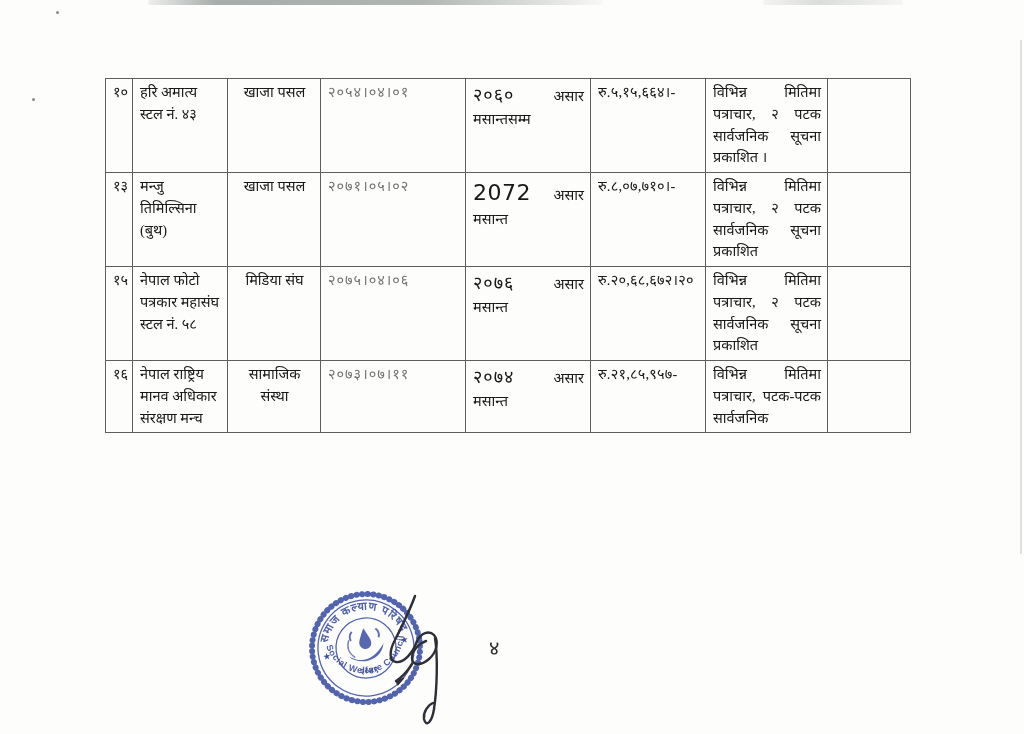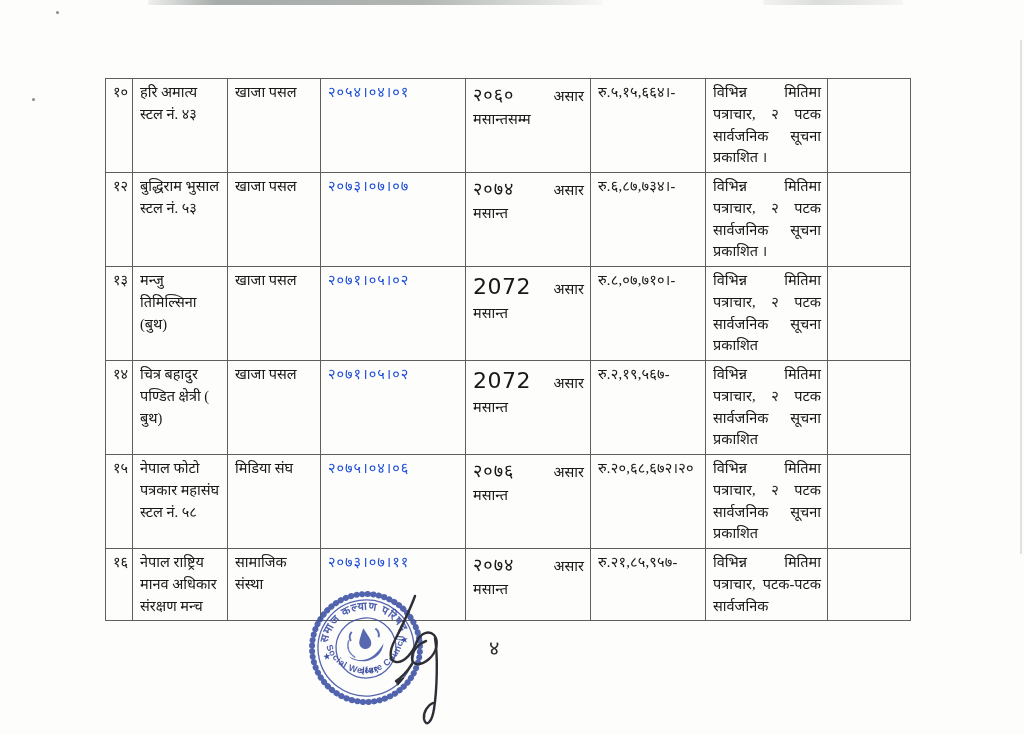--- a/index.html
+++ b/index.html
@@ -27,22 +27,22 @@
   }
   table.ledger td{
     border:1px solid #5e5e5a;
     vertical-align:top;
     padding:3px 6px 3px 7px;
     font-size:14.5px;line-height:1.5;
     overflow:hidden;
   }
   td.c-sn{padding-left:5px;padding-right:2px;font-size:14.5px;}
   td.c-name{line-height:1.55;}
-  td.c-type{font-size:13.5px;}
-  td.c-date{letter-spacing:1px;color:#1d4ed8;}
+  td.c-type{font-size:13.5px;text-align:center;}
+  td.c-date{letter-spacing:1px;color:#737373;}
   .dt-xl{font-size:21px;letter-spacing:2px;padding-top:6px;}
   .dt-lg{font-size:20px;letter-spacing:1.5px;padding-top:5px;}
   .dt-md{font-size:15px;letter-spacing:.5px;margin-top:8px;}
   td.c-period{text-align:justify;text-align-last:left;line-height:1.55;}
   .yr{font-size:18px;letter-spacing:1px;margin-top:16px;}
   .yr-lat{font-size:22px;letter-spacing:.5px;font-family:"DejaVu Sans",sans-serif;}
   td.c-amt{font-size:13.5px;letter-spacing:.2px;white-space:nowrap;}
   td.c-rem{text-align:justify;text-align-last:left;line-height:1.52;}
   td.c-empty{padding:0;}
 
@@ -80,47 +80,27 @@
       <tr style="height:80px">
     <td class="c-sn">१०</td>
     <td class="c-name">हरि अमात्य स्टल नं. ४३</td>
     <td class="c-type">खाजा पसल</td>
     <td class="c-date dt-xl">२०५४।०४।०१</td>
     <td class="c-period"><span class="yr">२०६०</span> <span>असार मसान्तसम्म</span></td>
     <td class="c-amt">रु.५,१५,६६४।-</td>
     <td class="c-rem">विभिन्न मितिमा पत्राचार, २ पटक सार्वजनिक सूचना प्रकाशित ।</td>
     <td class="c-empty"></td>
   </tr>
-  <tr style="height:79px">
-    <td class="c-sn">१२</td>
-    <td class="c-name">बुद्धिराम भुसाल स्टल नं. ५३</td>
-    <td class="c-type">खाजा पसल</td>
-    <td class="c-date dt-lg">२०७३।०७।०७</td>
-    <td class="c-period"><span class="yr">२०७४</span> <span>असार मसान्त</span></td>
-    <td class="c-amt">रु.६,८७,७३४।-</td>
-    <td class="c-rem">विभिन्न मितिमा पत्राचार, २ पटक सार्वजनिक सूचना प्रकाशित ।</td>
-    <td class="c-empty"></td>
-  </tr>
   <tr style="height:81px">
     <td class="c-sn">१३</td>
     <td class="c-name">मन्जु तिमिल्सिना (बुथ)</td>
     <td class="c-type">खाजा पसल</td>
     <td class="c-date dt-md">२०७१।०५।०२</td>
     <td class="c-period"><span class="yr-lat">2072</span> <span>असार मसान्त</span></td>
     <td class="c-amt">रु.८,०७,७१०।-</td>
-    <td class="c-rem">विभिन्न मितिमा पत्राचार, २ पटक सार्वजनिक सूचना प्रकाशित</td>
-    <td class="c-empty"></td>
-  </tr>
-  <tr style="height:77px">
-    <td class="c-sn">१४</td>
-    <td class="c-name">चित्र बहादुर पण्डित क्षेत्री ( बुथ)</td>
-    <td class="c-type">खाजा पसल</td>
-    <td class="c-date dt-md">२०७१।०५।०२</td>
-    <td class="c-period"><span class="yr-lat">2072</span> <span>असार मसान्त</span></td>
-    <td class="c-amt">रु.२,१९,५६७-</td>
     <td class="c-rem">विभिन्न मितिमा पत्राचार, २ पटक सार्वजनिक सूचना प्रकाशित</td>
     <td class="c-empty"></td>
   </tr>
   <tr style="height:82px">
     <td class="c-sn">१५</td>
     <td class="c-name">नेपाल फोटो पत्रकार महासंघ स्टल नं. ५८</td>
     <td class="c-type">मिडिया संघ</td>
     <td class="c-date dt-lg">२०७५।०४।०६</td>
     <td class="c-period"><span class="yr">२०७६</span> <span>असार मसान्त</span></td>
     <td class="c-amt">रु.२०,६८,६७२।२०</td>

